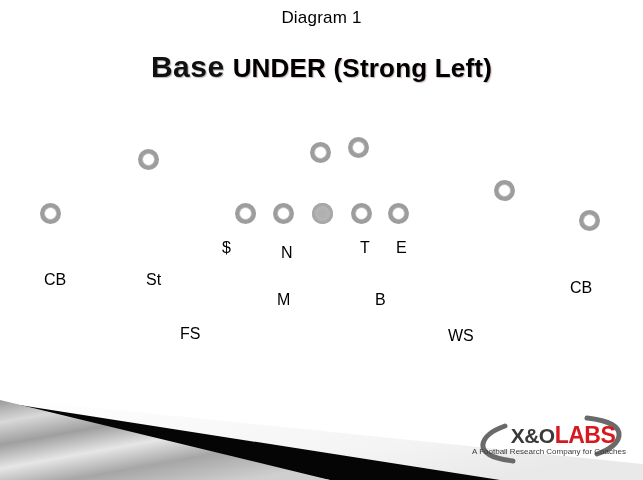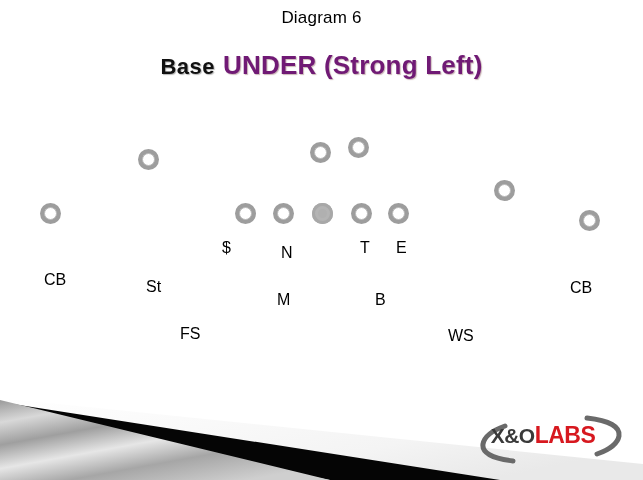--- a/index.html
+++ b/index.html
@@ -34,30 +34,30 @@
 
   #title-block {
     position: absolute;
     top: 50px;
     left: 0;
     width: 643px;
     text-align: center;
     white-space: nowrap;
   }
   #title-main {
-    font-size: 22px;
+    font-size: 30px;
     font-weight: bold;
     color: #111111;
     letter-spacing: 0.5px;
     text-shadow: 1px 1px 1px rgba(120,120,120,0.55);
   }
   #title-sub {
     font-size: 26px;
     font-weight: bold;
-    color: #701a75;
+    color: #000000;
     letter-spacing: 0.2px;
     margin-left: 8px;
     text-shadow: 1px 1px 1px rgba(150,110,110,0.5);
   }
 
   
   #field {
     position: absolute;
     top: 0;
     left: 0;
@@ -119,21 +119,21 @@
   
   #logo {
     position: absolute;
     right: 14px;
     bottom: 14px;
     width: 160px;
     height: 52px;
   }
   #logo-wordmark {
     position: absolute;
-    left: 0;
+    left: 20px;
     top: 10px;
     width: 148px;
     text-align: center;
     white-space: nowrap;
     line-height: 1;
   }
   .logo-xo {
     font-size: 21px;
     font-weight: bold;
     color: #3a3a3a;
@@ -154,31 +154,31 @@
     font-size: 8px;
     color: #3a3a3a;
     white-space: nowrap;
   }
 </style>
 </head>
 <body>
 
 <div id="slide">
 
-  <div id="diagram-caption">Diagram 6</div>
+  <div id="diagram-caption">Diagram 1</div>
 
   <div id="title-block">
     <span id="title-main">Base</span><span id="title-sub">UNDER (Strong Left)</span>
   </div>
 
   <div id="field">
       <div class="player" style="left: 39.5px; top: 202.5px;"></div>
       <div class="pos-label" style="left: 44px; top: 272px;">CB</div>
       <div class="player" style="left: 137.5px; top: 148.5px;"></div>
-      <div class="pos-label" style="left: 146px; top: 272px; margin-top: 7px;">St</div>
+      <div class="pos-label" style="left: 146px; top: 272px;">St</div>
       <div class="player" style="left: 234.5px; top: 202.5px;"></div>
       <div class="pos-label" style="left: 222px; top: 240px;">$</div>
       <div class="player" style="left: 272.5px; top: 202.5px;"></div>
       <div class="pos-label" style="left: 281px; top: 245px;">N</div>
       <div class="player solid" style="left: 311.5px; top: 202.5px;"></div>
       <div class="player" style="left: 350.5px; top: 202.5px;"></div>
       <div class="pos-label" style="left: 360px; top: 240px;">T</div>
       <div class="player" style="left: 387.5px; top: 202.5px;"></div>
       <div class="pos-label" style="left: 396px; top: 240px;">E</div>
       <div class="player" style="left: 309.5px; top: 141.5px;"></div>
@@ -219,15 +219,16 @@
   </div>
 
   <div id="logo">
     <svg width="160" height="52" viewBox="0 0 160 52" style="position:absolute;left:0;top:0;">
       <path d="M 118 4 Q 152 8 150 22 Q 148 33 128 40" fill="none" stroke="#6a6a6a" stroke-width="5" stroke-linecap="round"></path>
       <path d="M 44 47 Q 12 43 14 30 Q 16 19 36 12" fill="none" stroke="#6a6a6a" stroke-width="5" stroke-linecap="round"></path>
     </svg>
     <div id="logo-wordmark">
       <span class="logo-xo">X&amp;O</span><span class="logo-labs">LABS</span>
     </div>
+    <div id="logo-tagline">A Football Research Company for Coaches</div>
   </div>
 
 </div>
 
 </body></html>

